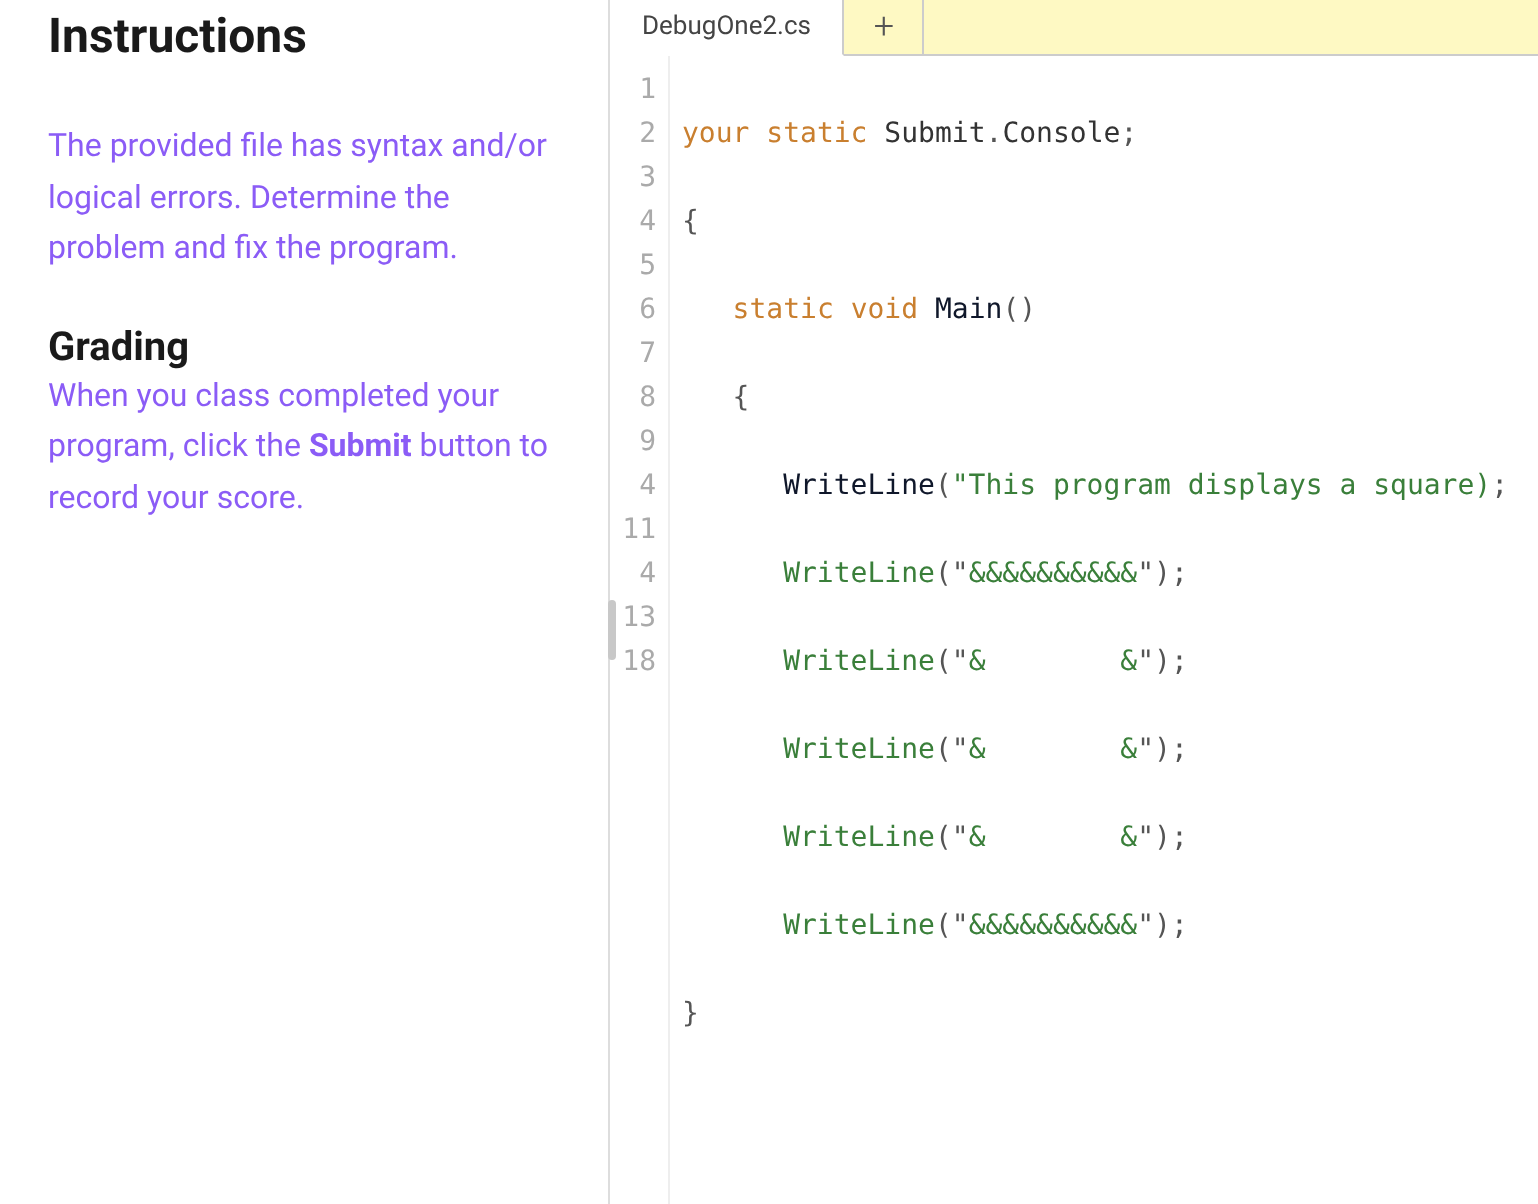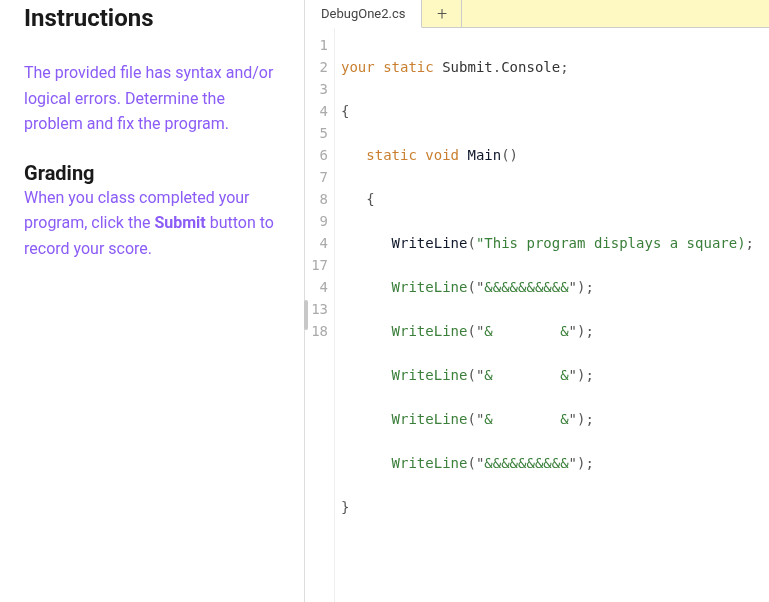--- a/index.html
+++ b/index.html
@@ -150,21 +150,21 @@
       <div>1</div>
       <div>2</div>
       <div>3</div>
       <div>4</div>
       <div>5</div>
       <div>6</div>
       <div>7</div>
       <div>8</div>
       <div>9</div>
       <div>4</div>
-      <div>17</div>
+      <div>11</div>
       <div>4</div>
       <div>13</div>
       <div>18</div>
     </div>
     <div class="code">
 <div class="line"><span class="kw">your</span> <span class="kw">static</span> <span class="ident">Submit</span><span class="punct">.</span><span class="ident">Console</span><span class="punct">;</span></div>
 <div class="line"><span class="brace">{</span></div>
 <div class="line">   <span class="kw">static</span> <span class="kw">void</span> <span class="fn">Main</span><span class="punct">()</span></div>
 <div class="line">   <span class="brace">{</span></div>
 <div class="line">      <span class="fn">WriteLine</span><span class="punct">(</span><span class="str">"This program displays a square)</span><span class="punct">;</span></div>

